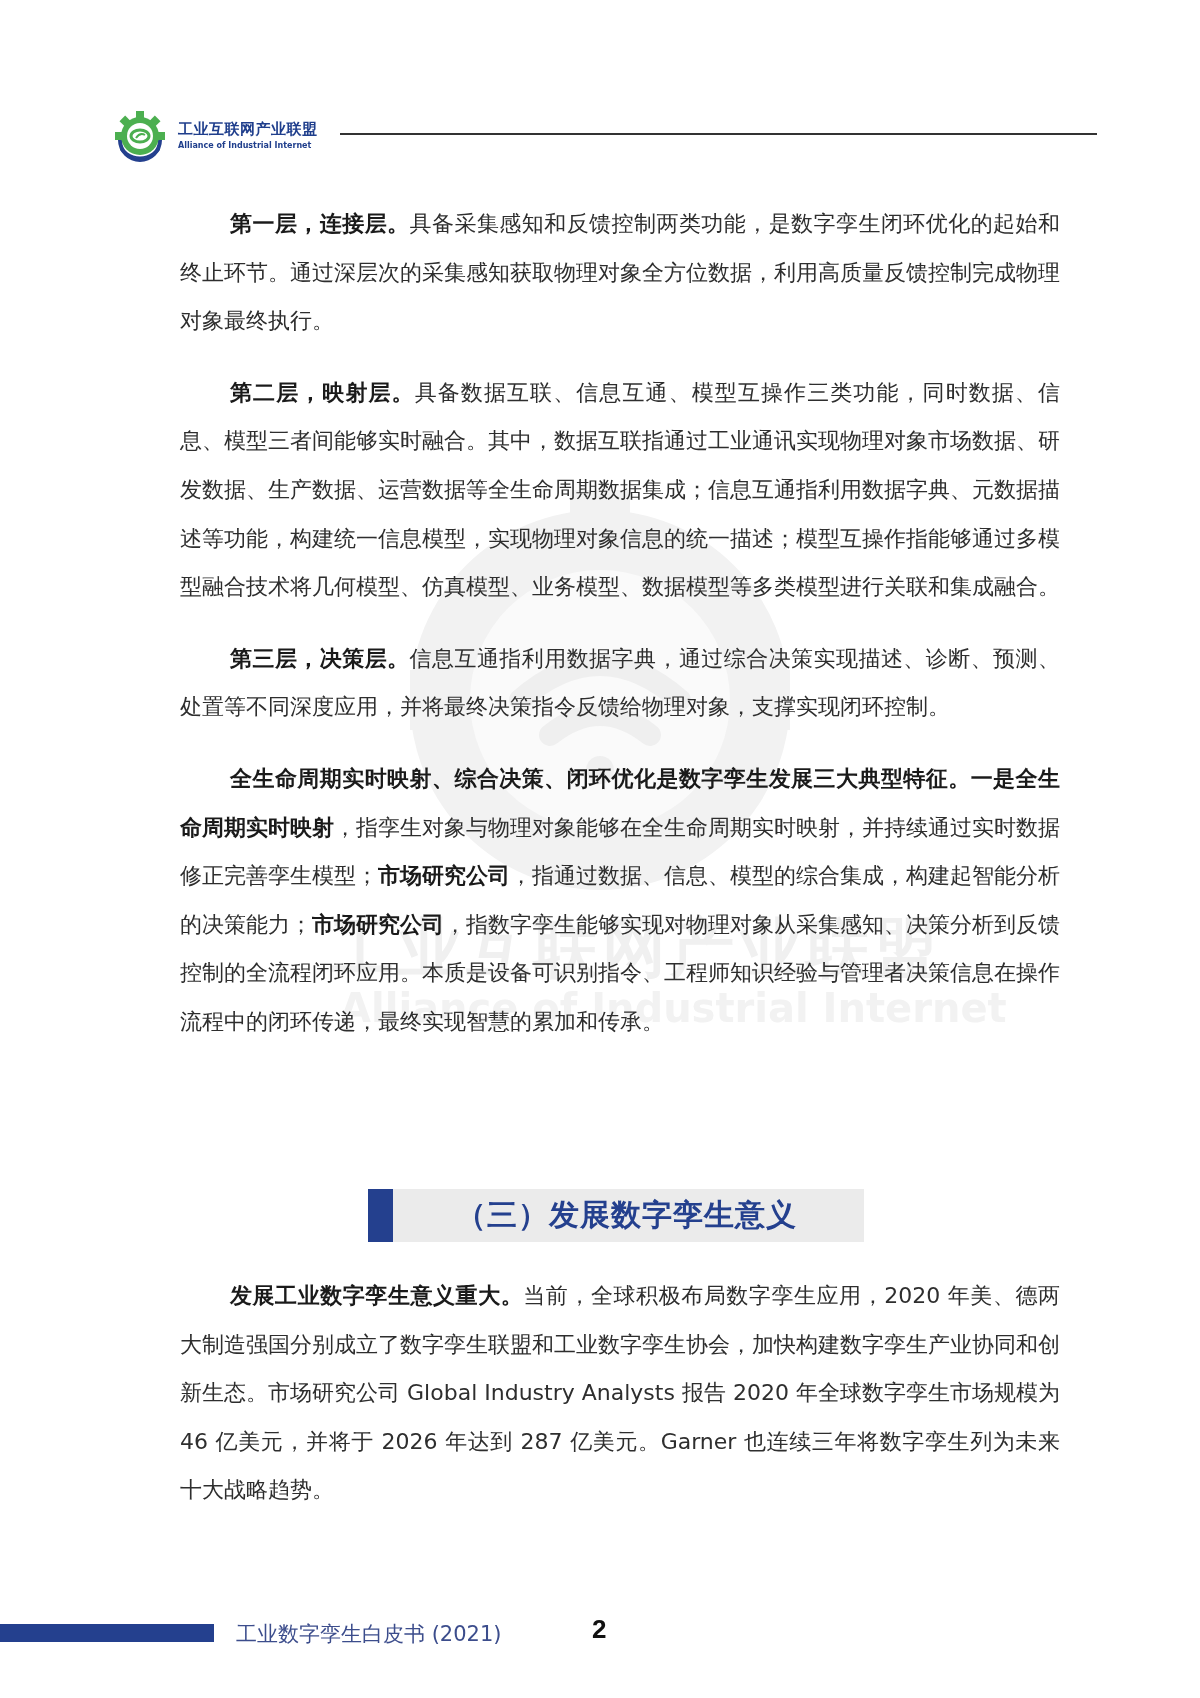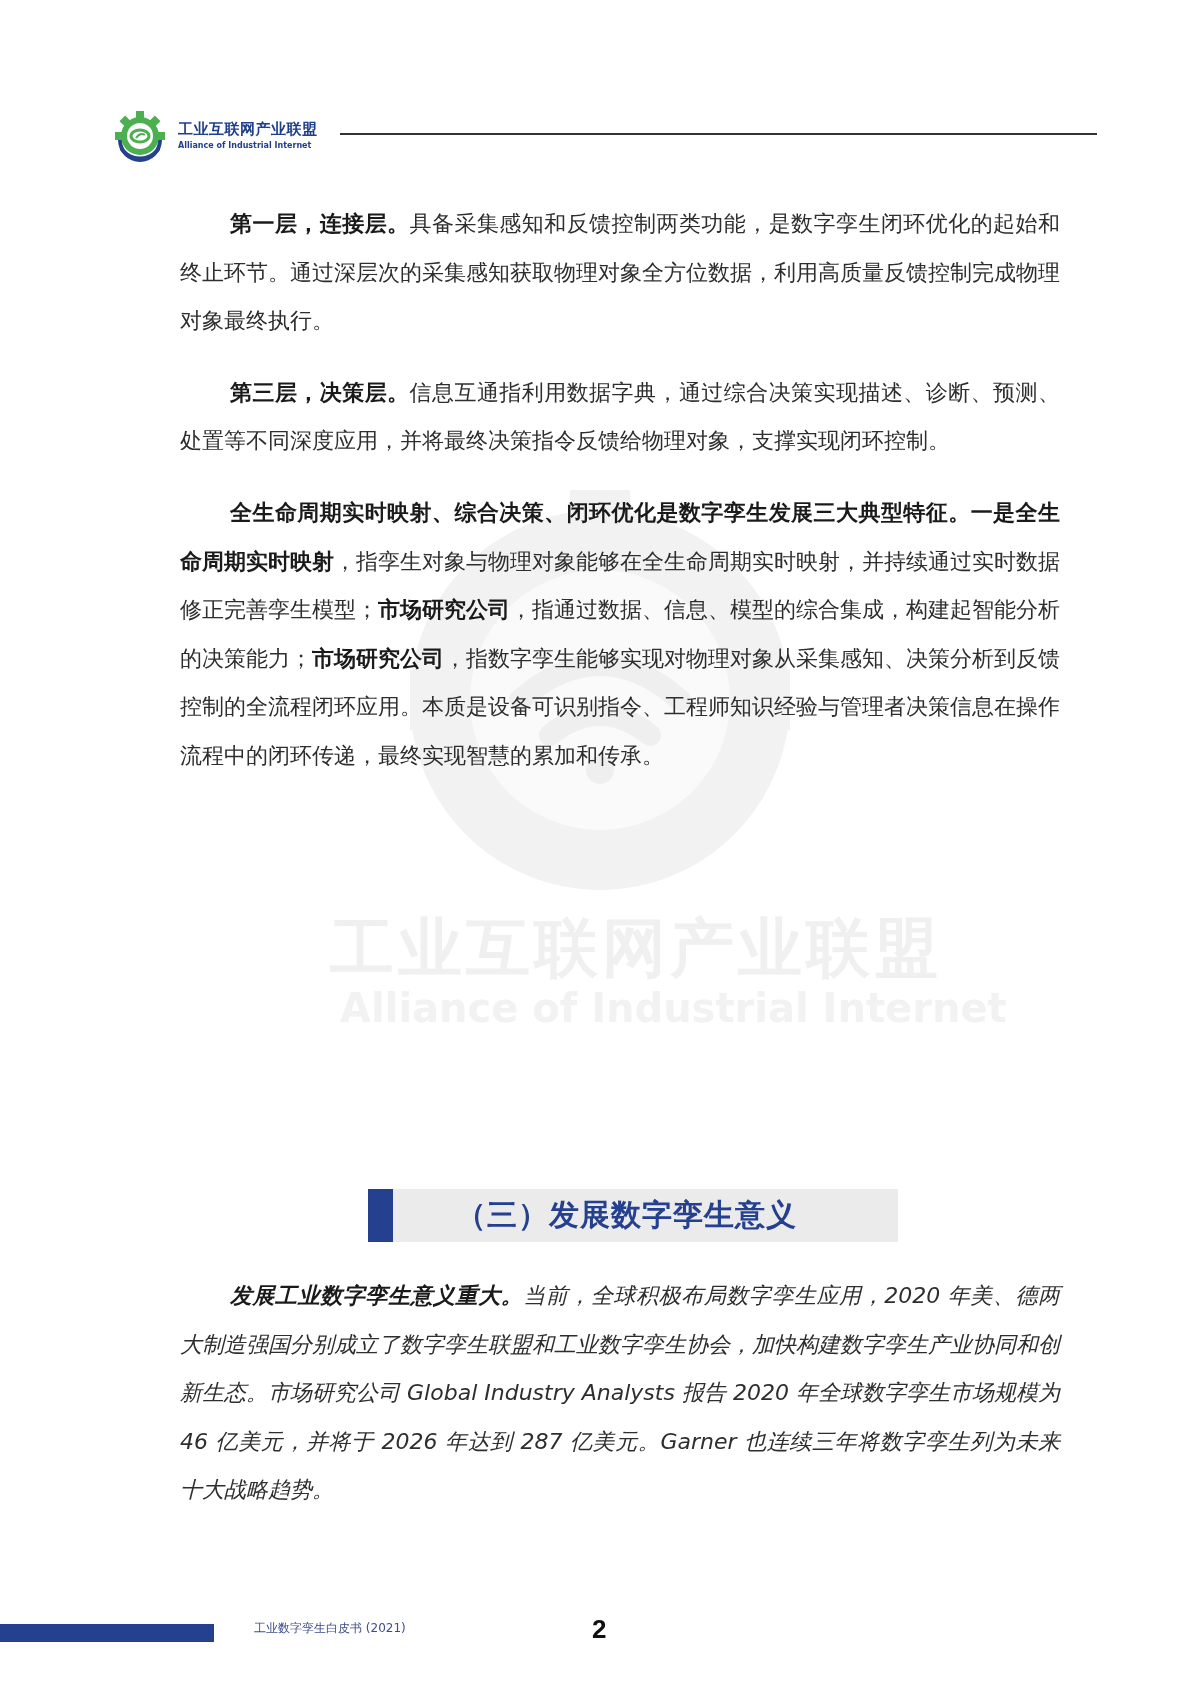--- a/index.html
+++ b/index.html
@@ -9,26 +9,26 @@
   .logo { position:absolute; left:0; top:0; width:56px; height:56px; }
   .org-cn { position:absolute; left:66px; top:12px; font-size:15px; font-weight:bold; color:#1f3e8c; letter-spacing:0.5px; }
   .org-en { position:absolute; left:66px; top:33px; font-size:8px; color:#1f3e8c; font-weight:bold; }
   .rule { position:absolute; left:228px; top:25px; width:757px; height:2px; background:#333; }
   .watermark { position:absolute; left:380px; top:470px; width:440px; height:560px; pointer-events:none; }
   .wm-text-cn { position:absolute; left:330px; top:905px; font-size:64px; font-weight:bold; color:#f0f0f0; letter-spacing:4px; white-space:nowrap; }
   .wm-text-en { position:absolute; left:340px; top:985px; font-size:40px; font-weight:bold; color:#f2f2f2; white-space:nowrap; }
   .content { position:absolute; left:172px; top:200px; width:888px; }
   .para { font-size:22px; line-height:48.6px; margin:0 0 23px 8px; text-indent:50px; text-align:justify; color:#2e2e2e; position:relative; }
   .para b { font-weight:bold; color:#1a1a1a; }
-  .section-heading { position:absolute; left:368px; top:1189px; width:496px; height:53px; background:#ebebeb;padding-left:34px; }
+  .section-heading { position:absolute; left:368px; top:1189px; width:496px; height:53px; background:#ebebeb; }
   .section-heading .bar { position:absolute; left:0; top:0; width:25px; height:53px; background:#24408e; }
   .section-heading .title { position:absolute; left:88px; top:6px; font-family:"DejaVu Serif","Liberation Serif",serif; font-size:30px; font-weight:bold; color:#24408e; letter-spacing:1px; }
-  .para2-wrap { position:absolute; left:172px; top:1272px; width:888px;font-style:italic; }
+  .para2-wrap { position:absolute; left:172px; top:1272px; width:888px; }
   .footer-bar { position:absolute; left:0; top:1624px; width:214px; height:18px; background:#24408e; }
-  .footer-title { position:absolute; left:254px; top:1620px; font-size:12px; color:#3c4d8c; }
+  .footer-title { position:absolute; left:236px; top:1620px; font-size:21px; color:#3c4d8c; }
   .page-num { position:absolute; left:592px; top:1614px; font-size:26px; font-weight:bold; color:#111; font-family:"Liberation Sans",sans-serif; }
 </style>
 </head>
 <body>
 
 <div class="header">
   <svg class="logo" viewBox="0 0 56 56">
     <g transform="translate(28,28)">
       <path d="M-22,4 A22,22 0 0 0 22,4 L18,4 A18,18 0 0 1 -18,4 Z" fill="#24408e"></path>
       <g fill="#4caf50">
@@ -65,20 +65,23 @@
   <circle cx="220" cy="300" r="14" fill="#efefef"></circle>
 </svg>
 <div class="wm-text-cn">工业互联网产业联盟</div>
 <div class="wm-text-en">Alliance of Industrial Internet</div>
 
 <div class="content">
   <p class="para">
     <b>第一层，连接层。</b><span>具备采集感知和反馈控制两类功能，是数字孪生闭环优化的起始和终止环节。通过深层次的采集感知获取物理对象全方位数据，利用高质量反馈控制完成物理对象最终执行。</span>
   </p>
   <p class="para">
+    <b>第二层，映射层。</b><span>具备数据互联、信息互通、模型互操作三类功能，同时数据、信息、模型三者间能够实时融合。其中，数据互联指通过工业通讯实现物理对象市场数据、研发数据、生产数据、运营数据等全生命周期数据集成；信息互通指利用数据字典、元数据描述等功能，构建统一信息模型，实现物理对象信息的统一描述；模型互操作指能够通过多模型融合技术将几何模型、仿真模型、业务模型、数据模型等多类模型进行关联和集成融合。</span>
+  </p>
+  <p class="para">
     <b>第三层，决策层。</b><span>信息互通指利用数据字典，通过综合决策实现描述、诊断、预测、处置等不同深度应用，并将最终决策指令反馈给物理对象，支撑实现闭环控制。</span>
   </p>
   <p class="para">
     <b>全生命周期实时映射、综合决策、闭环优化是数字孪生发展三大典型特征。一是全生命周期实时映射</b><span>，指孪生对象与物理对象能够在全生命周期实时映射，并持续通过实时数据修正完善孪生模型；</span><b>市场研究公司</b><span>，指通过数据、信息、模型的综合集成，构建起智能分析的决策能力；</span><b>市场研究公司</b><span>，指数字孪生能够实现对物理对象从采集感知、决策分析到反馈控制的全流程闭环应用。本质是设备可识别指令、工程师知识经验与管理者决策信息在操作流程中的闭环传递，最终实现智慧的累加和传承。</span>
   </p>
 </div>
 
 <div class="section-heading">
   <div class="bar"></div>
   <div class="title">（三）发展数字孪生意义</div>

